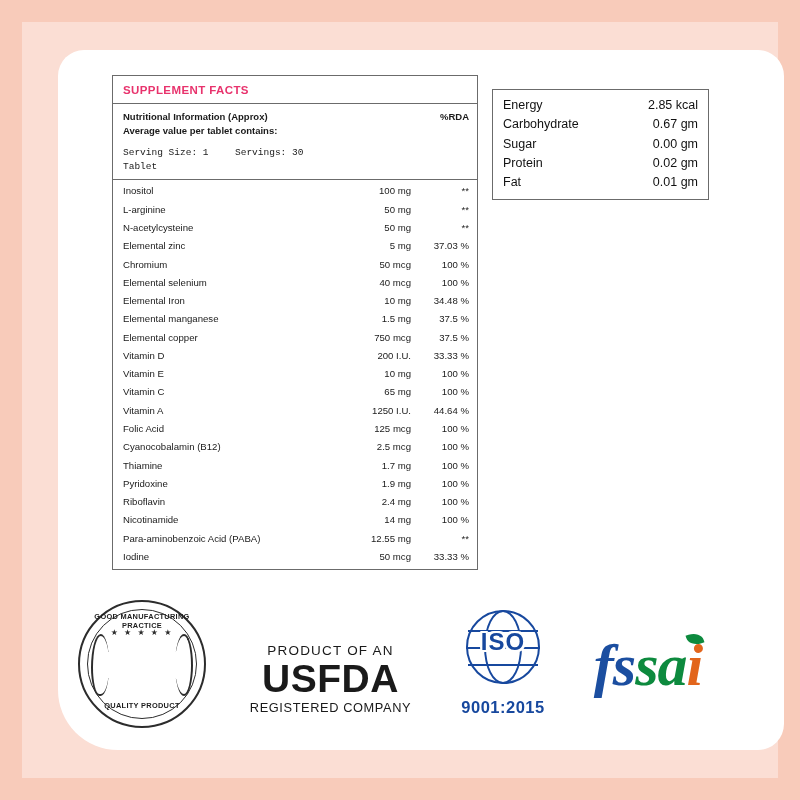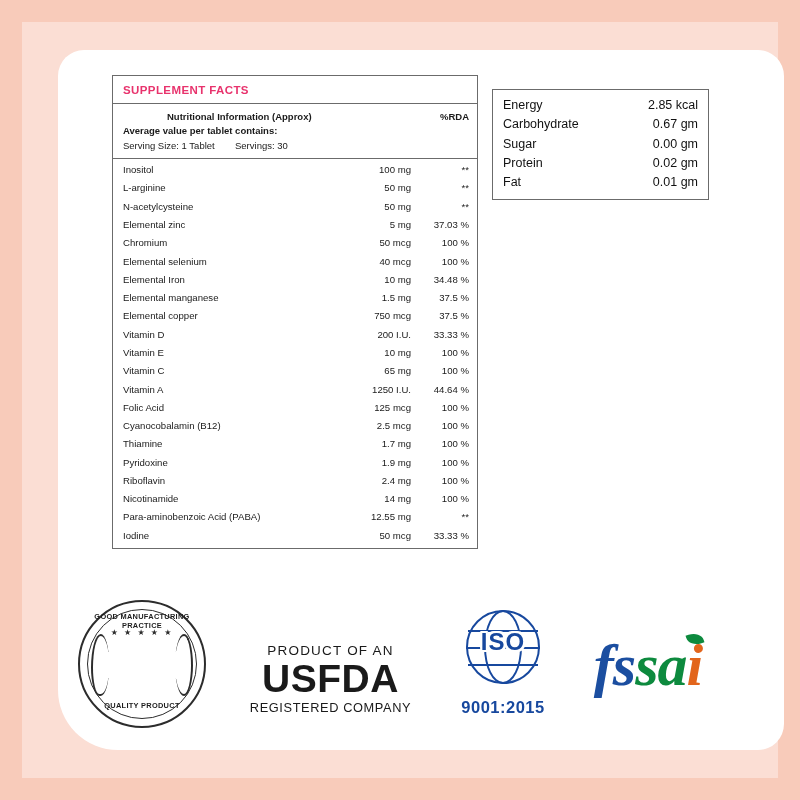--- a/index.html
+++ b/index.html
@@ -65,30 +65,30 @@
     padding: 6px 8px 5px 10px;
     border-bottom: 1px solid #6b6b6b;
     font-size: 9.5px;
     color: #1a1a1a;
   }
   .sf-subhead .row1 {
     display: flex;
     justify-content: space-between;
     font-weight: bold;
     line-height: 1.45;
-    margin-left: 44px;
   }
   .sf-subhead .row2 {
     font-weight: bold;
     line-height: 1.45;
   }
   .sf-subhead .row3 {
     display: flex;
     line-height: 1.5;
-    margin-top: 1px;
+    margin-top: 8px;
+    font-family: Liberation Mono, monospace;
   }
   .sf-subhead .row3 .serv {
     width: 112px;
   }
   .sf-rows {
     padding: 2px 0 3px 0;
   }
   .sf-row {
     display: flex;
     align-items: flex-start;

